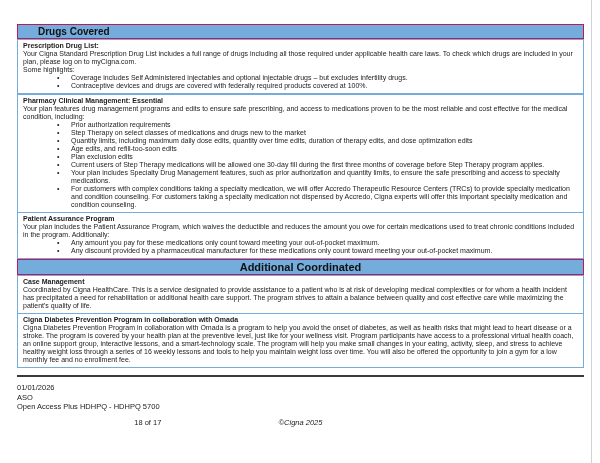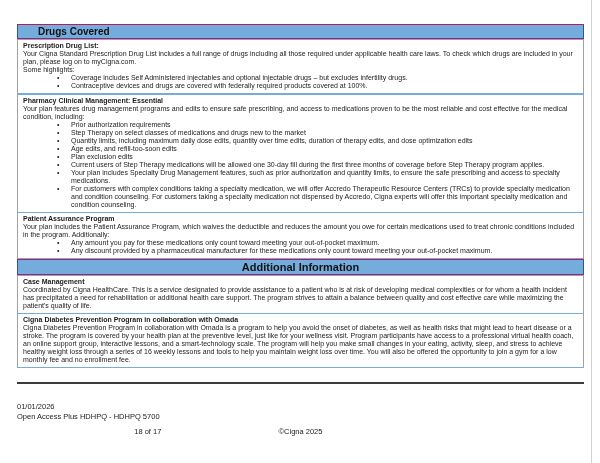--- a/index.html
+++ b/index.html
@@ -50,34 +50,34 @@
     list-style: none;
   }
   li { position: relative; }
   li::before {
     content: "\2022";
     position: absolute;
     left: -14px;
     top: 0;
   }
   .footer {
-    margin-top: 14px;
+    margin-top: 7px;
     border-top: 2px solid #3a3a3a;
-    padding-top: 18px;
+    padding-top: 6px;
     font-size: 7.5px;
     line-height: 9.5px;
   }
   .footer-row {
     margin-top: 6px;
     display: grid;
     grid-template-columns: 1fr auto 1fr;
     align-items: baseline;
   }
   .footer-row .mid { text-align: center; }
-  .footer-row .right { text-align: right; }
+  .footer-row .right { text-align: right; font-style: italic; }
   .scan-edge {
     position: absolute;
     top: 0; bottom: 0;
     right: 8px;
     width: 1px;
     background: #cdd2d6;
   }
 </style>
 </head>
 <body>
@@ -111,32 +111,33 @@
   </div>
   <div class="box stack">
     <p class="h">Patient Assurance Program</p>
     <p>Your plan includes the Patient Assurance Program, which waives the deductible and reduces the amount you owe for certain medications used to treat chronic conditions included in the program. Additionally:</p>
     <ul>
       <li>Any amount you pay for these medications only count toward meeting your out-of-pocket maximum.</li>
       <li>Any discount provided by a pharmaceutical manufacturer for these medications only count toward meeting your out-of-pocket maximum.</li>
     </ul>
   </div>
 
-  <div class="bar center">Additional Information</div>
+  <div class="bar center">Additional Coordinated</div>
   <div class="box">
     <p class="h">Case Management</p>
     <p>Coordinated by Cigna HealthCare. This is a service designated to provide assistance to a patient who is at risk of developing medical complexities or for whom a health incident has precipitated a need for rehabilitation or additional health care support. The program strives to attain a balance between quality and cost effective care while maximizing the patient's quality of life.</p>
   </div>
   <div class="box stack">
     <p class="h">Cigna Diabetes Prevention Program in collaboration with Omada</p>
     <p>Cigna Diabetes Prevention Program in collaboration with Omada is a program to help you avoid the onset of diabetes, as well as health risks that might lead to heart disease or a stroke. The program is covered by your health plan at the preventive level, just like for your wellness visit. Program participants have access to a professional virtual health coach, an online support group, interactive lessons, and a smart-technology scale. The program will help you make small changes in your eating, activity, sleep, and stress to achieve healthy weight loss through a series of 16 weekly lessons and tools to help you maintain weight loss over time. You will also be offered the opportunity to join a gym for a low monthly fee and no enrollment fee.</p>
   </div>
 
   <div class="footer">
     <div>01/01/2026</div>
+    <div>ASO</div>
     <div>Open Access Plus HDHPQ - HDHPQ 5700</div>
     <div class="footer-row">
       <span class="mid">18 of 17</span>
       <span class="right">©Cigna 2025</span>
     </div>
   </div>
 
 </div>
 
 <div class="scan-edge"></div>

